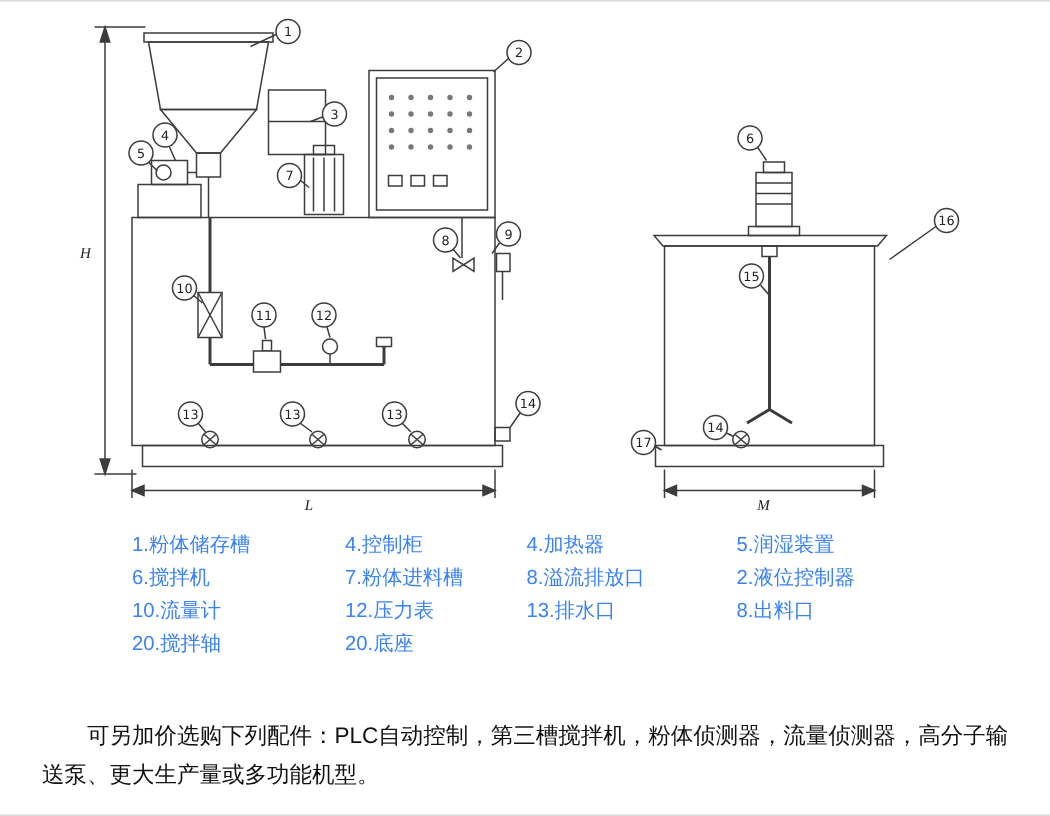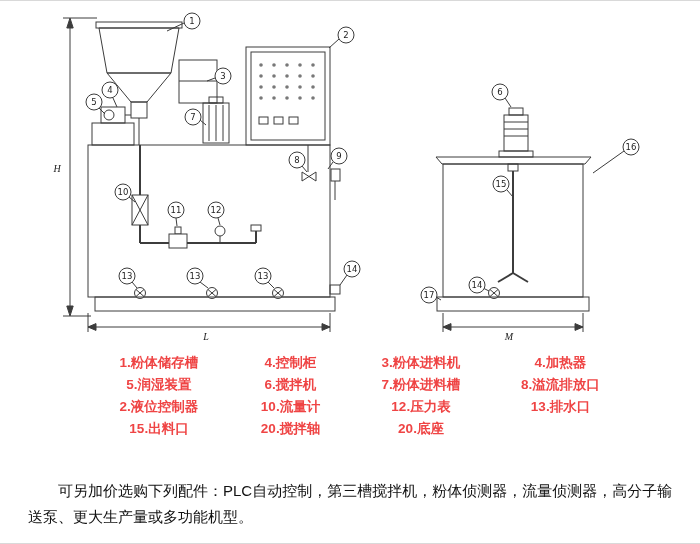--- a/index.html
+++ b/index.html
@@ -17,23 +17,22 @@
     border-bottom:1px solid #d9d9d9;
   }
   .diagram { position:absolute; left:0; top:4px; }
   .legend {
     position:absolute; left:88px; top:351px;
     display:grid;
     grid-template-columns:142px 121px 140px 139px;
   }
   .legend-item {
     height:22px; line-height:22px;
-    font-size:13.5px; font-weight:bold; color:#ef4444;
+    font-size:13.5px; font-weight:normal; color:#3b82f6;
     white-space:nowrap;
-    text-align:center;
   }
   .footer {
     position:absolute; left:28px; top:477px; width:648px;
     font-size:15px; line-height:26px; color:#111111;
     text-indent:2em;
   }
   .co {
     font-family:"DejaVu Sans",sans-serif;
     font-size:8.5px; fill:#222222; stroke:none; text-anchor:middle;
   }
@@ -318,30 +317,29 @@
         <line x1="436" y1="292" x2="441" y2="295"></line>
           <circle cx="429" cy="290" r="8"></circle>
         <text class="co" x="429" y="293.2">17</text>
       </g>
     </g>
   </svg>
 
   <div class="legend">
     <div class="legend-item">1.粉体储存槽</div>
     <div class="legend-item">4.控制柜</div>
-    <div class="legend-item">3.粉体进料机</div>
     <div class="legend-item">4.加热器</div>
     <div class="legend-item">5.润湿装置</div>
     <div class="legend-item">6.搅拌机</div>
     <div class="legend-item">7.粉体进料槽</div>
     <div class="legend-item">8.溢流排放口</div>
     <div class="legend-item">2.液位控制器</div>
     <div class="legend-item">10.流量计</div>
     <div class="legend-item">12.压力表</div>
     <div class="legend-item">13.排水口</div>
-    <div class="legend-item">15.出料口</div>
+    <div class="legend-item">8.出料口</div>
     <div class="legend-item">20.搅拌轴</div>
     <div class="legend-item">20.底座</div>
   </div>
 
   <p class="footer">可另加价选购下列配件：PLC自动控制，第三槽搅拌机，粉体侦测器，流量侦测器，高分子输送泵、更大生产量或多功能机型。</p>
 
 </div>
 
 </body></html>

